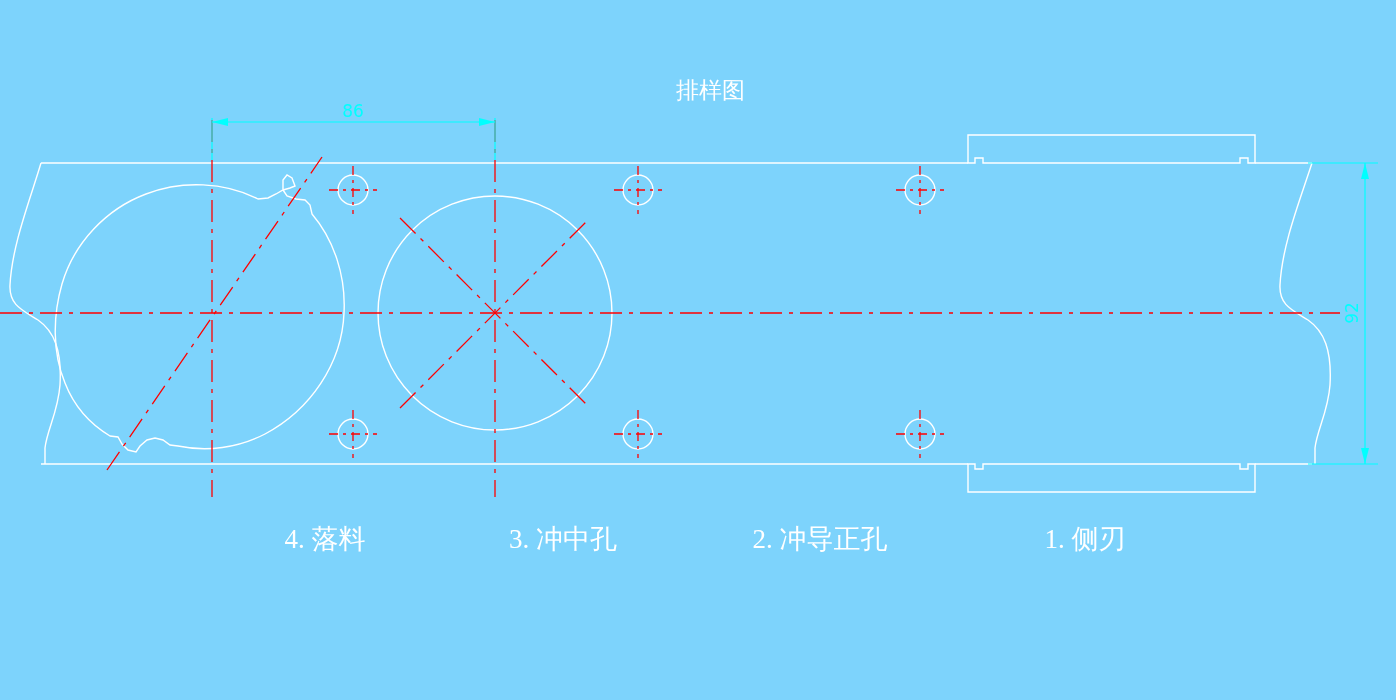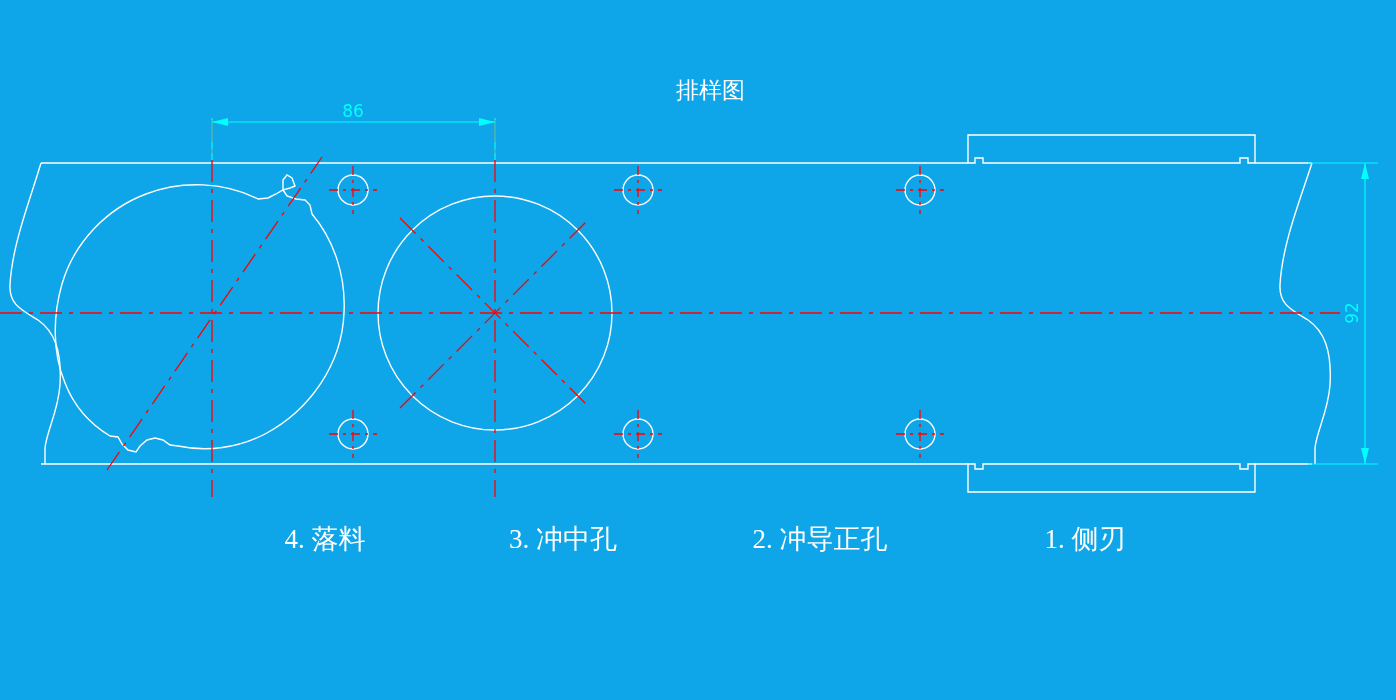--- a/index.html
+++ b/index.html
@@ -10,21 +10,21 @@
   body {
     width: 1396px;
     height: 700px;
     overflow: hidden;
     font-family: "Liberation Serif", "DejaVu Serif", serif;
   }
   #cad-root {
     position: relative;
     width: 1396px;
     height: 700px;
-    background: #0ea5e9;
+    background: #7dd3fc;
   }
   svg#cad-canvas {
     position: absolute;
     top: 0;
     left: 0;
     width: 1396px;
     height: 700px;
     display: block;
   }
   .txt-title {

